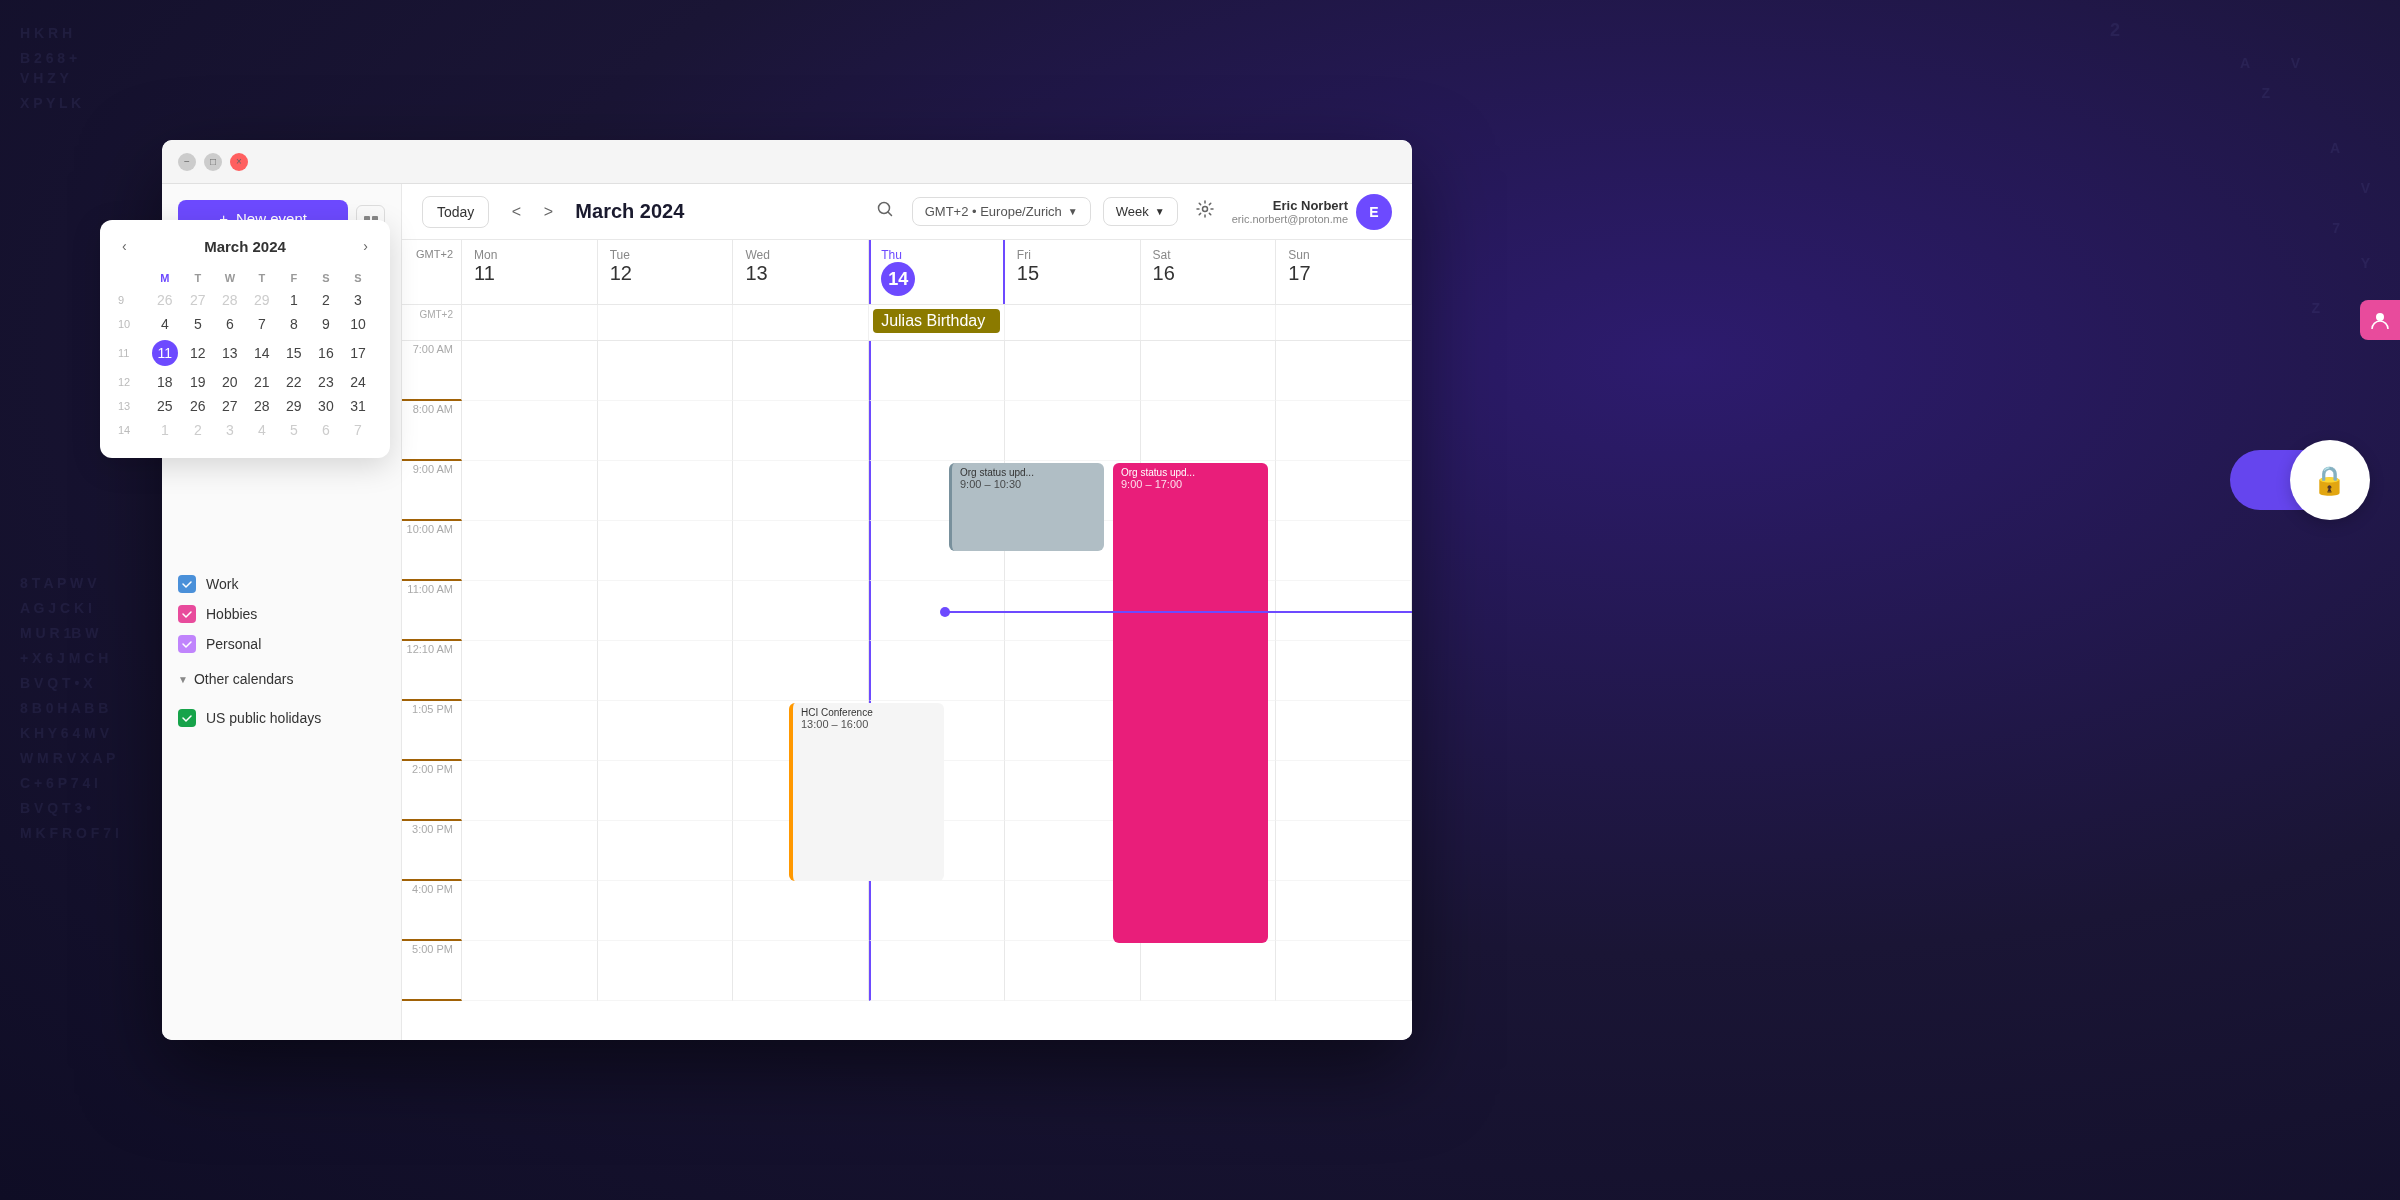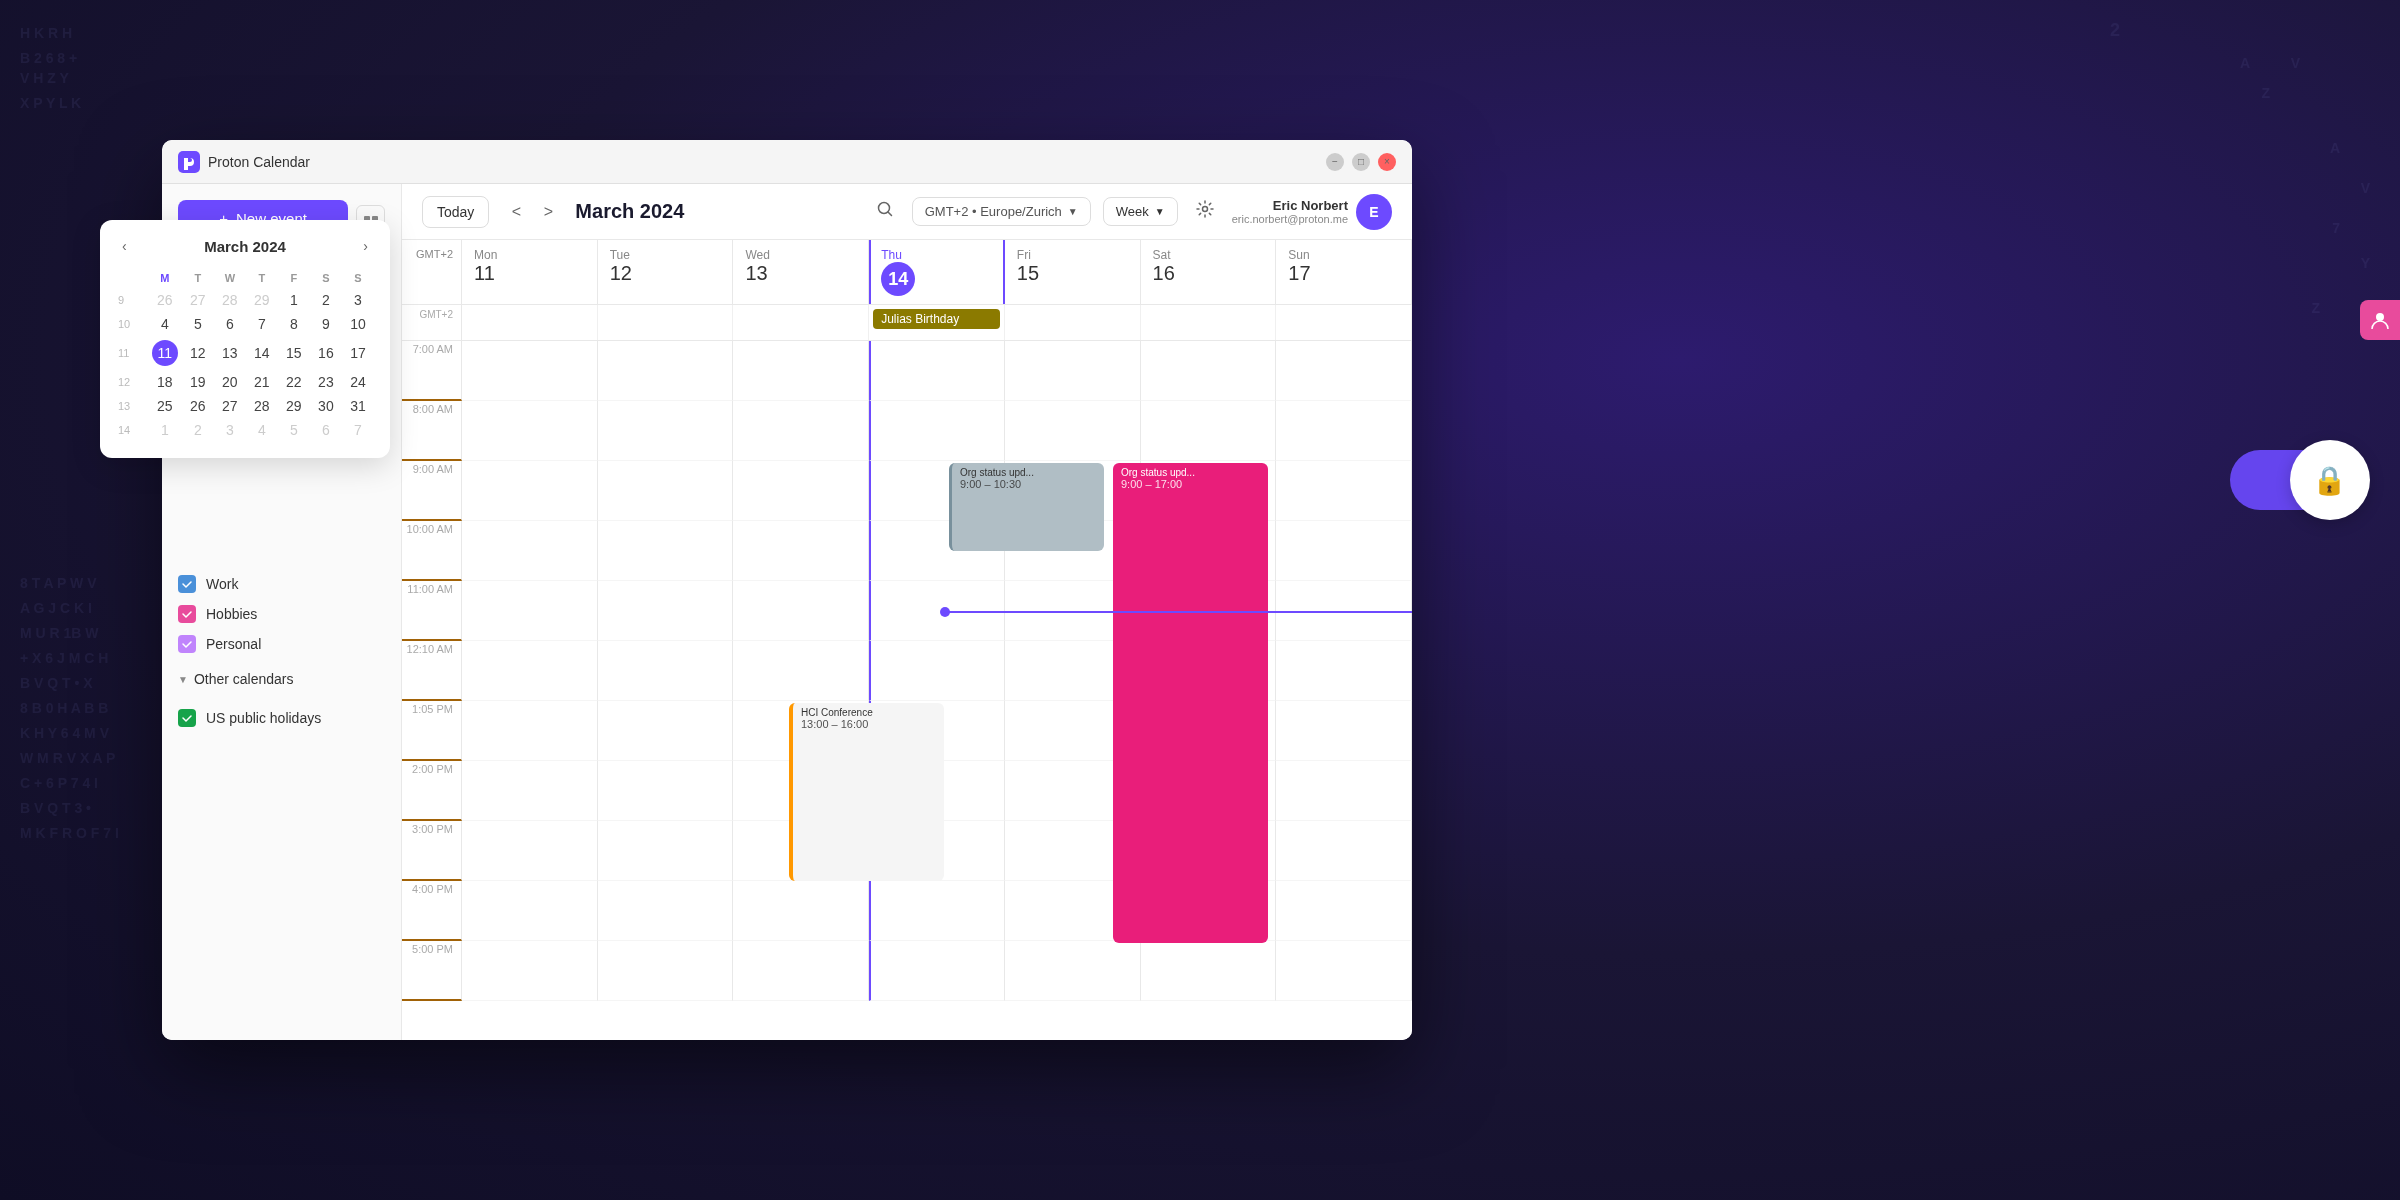--- a/index.html
+++ b/index.html
@@ -471,21 +471,21 @@
       border-right: 1px solid #f0f0f0;
       padding: 4px 4px;
       position: relative;
     }
 
     .birthday-event {
       background: #8b7a00;
       color: white;
       border-radius: 4px;
       padding: 3px 8px;
-      font-size: 12px;
+      font-size: 16px;
       font-weight: 500;
       white-space: nowrap;
       overflow: hidden;
     }
 
     
     .time-grid {
       display: grid;
       grid-template-columns: 60px repeat(7, 1fr);
       position: relative;
@@ -638,29 +638,20 @@
   <span style="position:absolute;top:725px;left:20px;font-size:14px">K H Y 6 4 M V</span>
   <span style="position:absolute;top:750px;left:20px;font-size:14px">W M R V X A P</span>
   <span style="position:absolute;top:775px;left:20px;font-size:14px">C + 6 P 7 4 I</span>
   <span style="position:absolute;top:800px;left:20px;font-size:14px">B V Q T 3 •</span>
   <span style="position:absolute;top:825px;left:20px;font-size:14px">M K F R O F 7 I</span>
 </div>
 
 <div class="window">
 
   <div class="titlebar">
-    <div class="titlebar-logo">
-
-      <svg width="22" height="22" viewBox="0 0 22 22" fill="none">
-        <rect width="22" height="22" rx="5" fill="#6d4aff"></rect>
-        <path d="M6 7h6a4 4 0 0 1 0 8h-2v4H6V7z" fill="white"></path>
-        <path d="M10 11h2a2 2 0 1 0 0-4h-2v4z" fill="#6d4aff"></path>
-      </svg>
-      <span class="titlebar-title">Proton Calendar</span>
-    </div>
     <div class="titlebar-controls">
       <div class="titlebar-btn">−</div>
       <div class="titlebar-btn">□</div>
       <div class="titlebar-btn" style="background:#ff6060;">×</div>
     </div>
   </div>
 
   <div class="app-body">
 
     <div class="sidebar">

